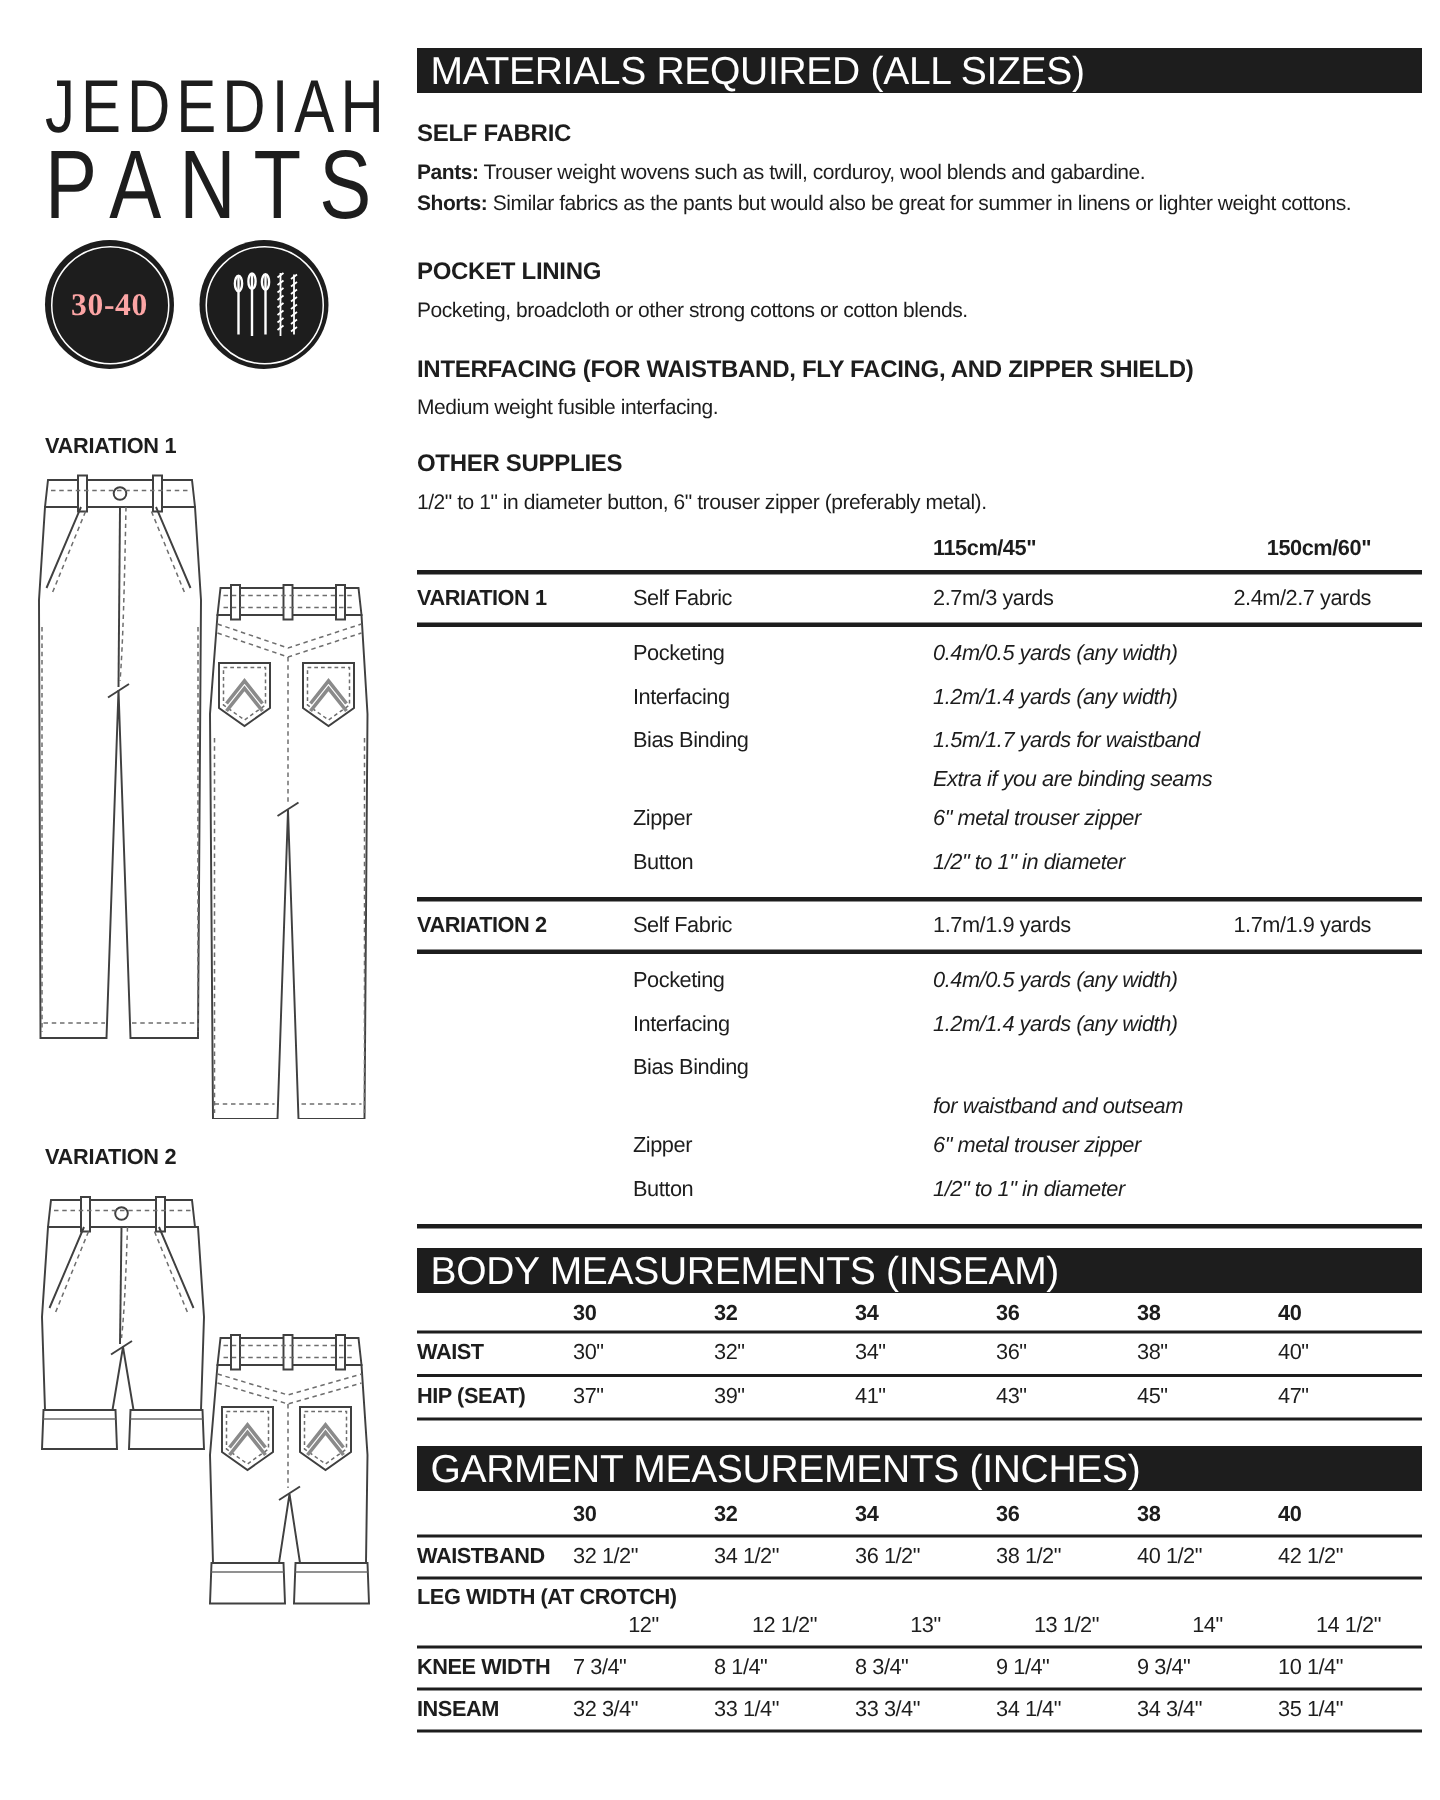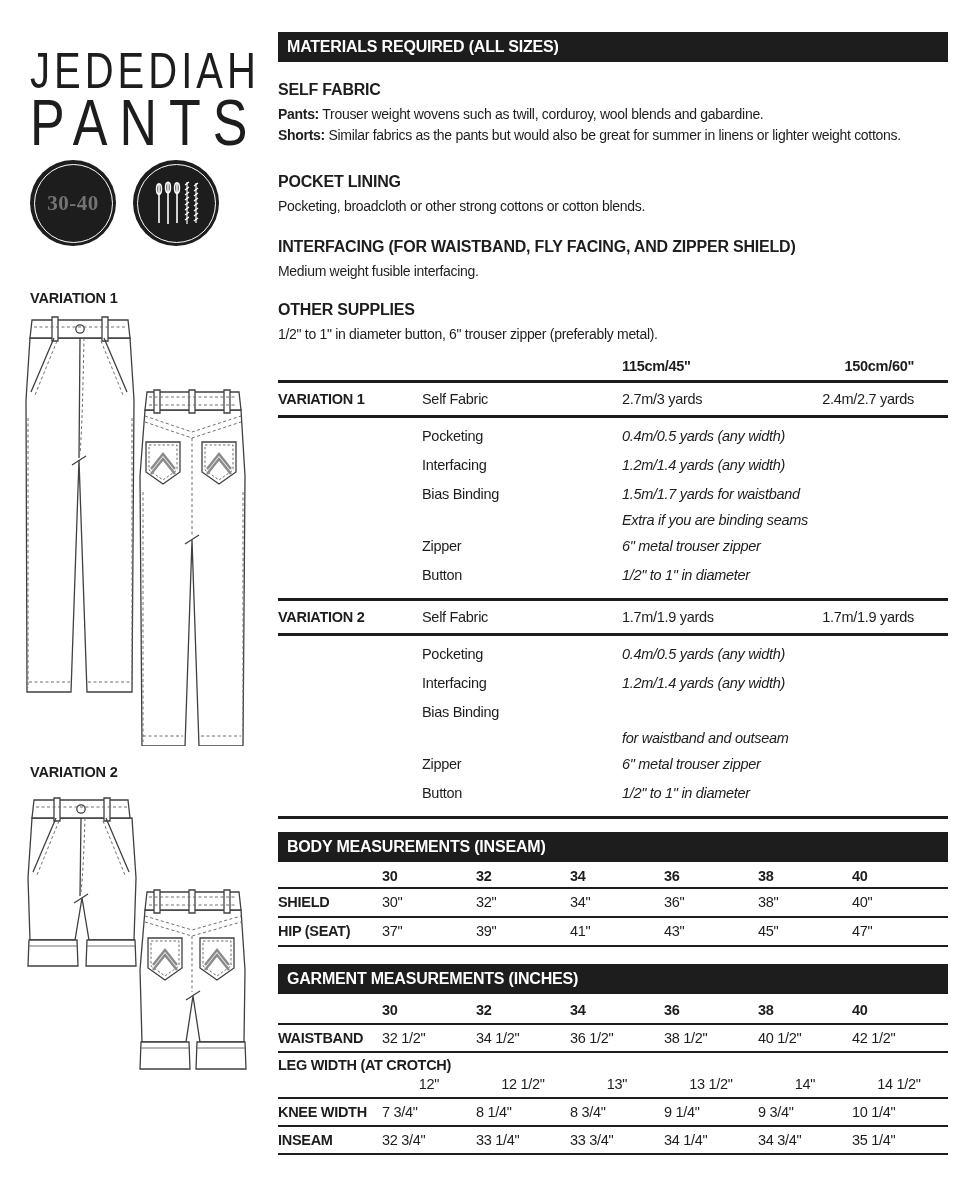--- a/index.html
+++ b/index.html
@@ -11,35 +11,35 @@
   .title{position:absolute;left:30px;top:26px;}
   .t1{display:block;font-size:50px;line-height:48px;font-weight:400;letter-spacing:5px;
       transform:scaleX(0.8);transform-origin:left top;white-space:nowrap;}
   .t2{display:block;font-size:65px;line-height:56px;font-weight:400;letter-spacing:15px;
       transform:scaleX(0.8);transform-origin:left top;white-space:nowrap;}
 
   .badges{position:absolute;left:30px;top:160px;display:flex;gap:17px;}
   .badge{width:86px;height:86px;background:#1d1d1d;border-radius:50%;position:relative;
          display:flex;align-items:center;justify-content:center;}
   .badge::after{content:"";position:absolute;inset:3.5px;border:1.7px solid #fff;border-radius:50%;}
-  .badge .size-text{color:#737373;font-size:21px;font-weight:bold;letter-spacing:.5px;
+  .badge .size-text{color:#fca5a5;font-size:21px;font-weight:bold;letter-spacing:.5px;
                     font-family:"Liberation Serif",serif;}
 
   .var-label{position:absolute;left:30px;font-weight:bold;font-size:14.5px;letter-spacing:-.2px;}
   .var-label.pos1{top:290px;}
   .var-label.pos2{top:764px;}
   .illus{position:absolute;left:22px;}
   .illus.i1{top:314px;}
   .illus.i2{top:788px;}
   .illus path,.illus rect,.illus circle{vector-effect:non-scaling-stroke;}
 
   
   .right-col{position:absolute;left:278px;top:0;width:670px;}
   .banner{background:#1d1d1d;color:#fff;height:30px;display:flex;align-items:center;
-          padding-left:9px;font-weight:bold;font-size:16px;letter-spacing:-.2px;box-sizing:border-box;text-align:center;}
+          padding-left:9px;font-weight:normal;font-size:26px;letter-spacing:-.2px;box-sizing:border-box;text-align:center;}
   .banner.b-materials{margin-top:32px;}
   .banner.b-body{margin-top:13px;}
   .banner.b-garment{margin-top:17px;}
 
   .sec-h{font-weight:bold;font-size:16px;letter-spacing:-.2px;margin:0;line-height:20px;}
   .sh1{margin-top:18px;} .sh2{margin-top:26px;} .sh3{margin-top:20px;} .sh4{margin-top:18px;}
   .sec-p{margin:4px 0 0;font-size:14px;line-height:21px;letter-spacing:-.3px;}
   .sec-p b{letter-spacing:-.3px;}
 
   
@@ -317,21 +317,21 @@
       <div class="mrow head">
         <span class="lbl"></span>
         <span class="val">30</span>
         <span class="val">32</span>
         <span class="val">34</span>
         <span class="val">36</span>
         <span class="val">38</span>
         <span class="val">40</span>
       </div>
       <div class="mrow">
-        <span class="lbl">SHIELD</span>
+        <span class="lbl">WAIST</span>
         <span class="val">30"</span>
         <span class="val">32"</span>
         <span class="val">34"</span>
         <span class="val">36"</span>
         <span class="val">38"</span>
         <span class="val">40"</span>
       </div>
       <div class="mrow">
         <span class="lbl">HIP (SEAT)</span>
         <span class="val">37"</span>

